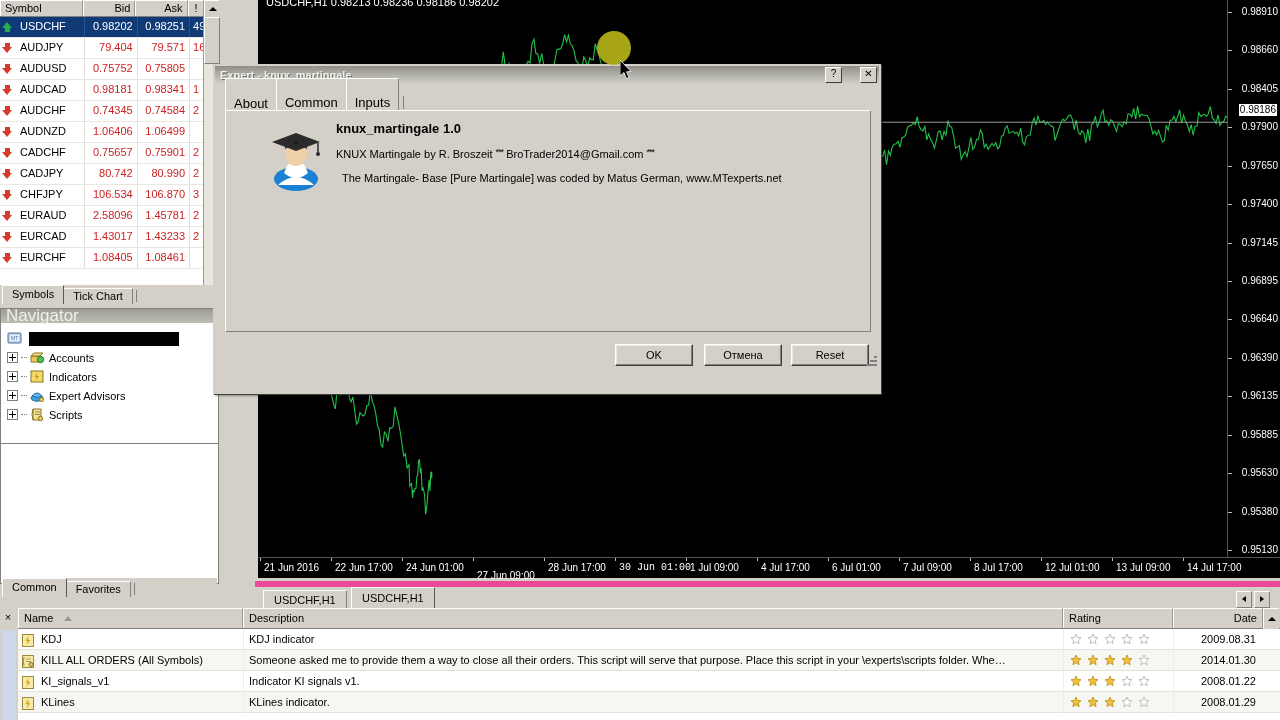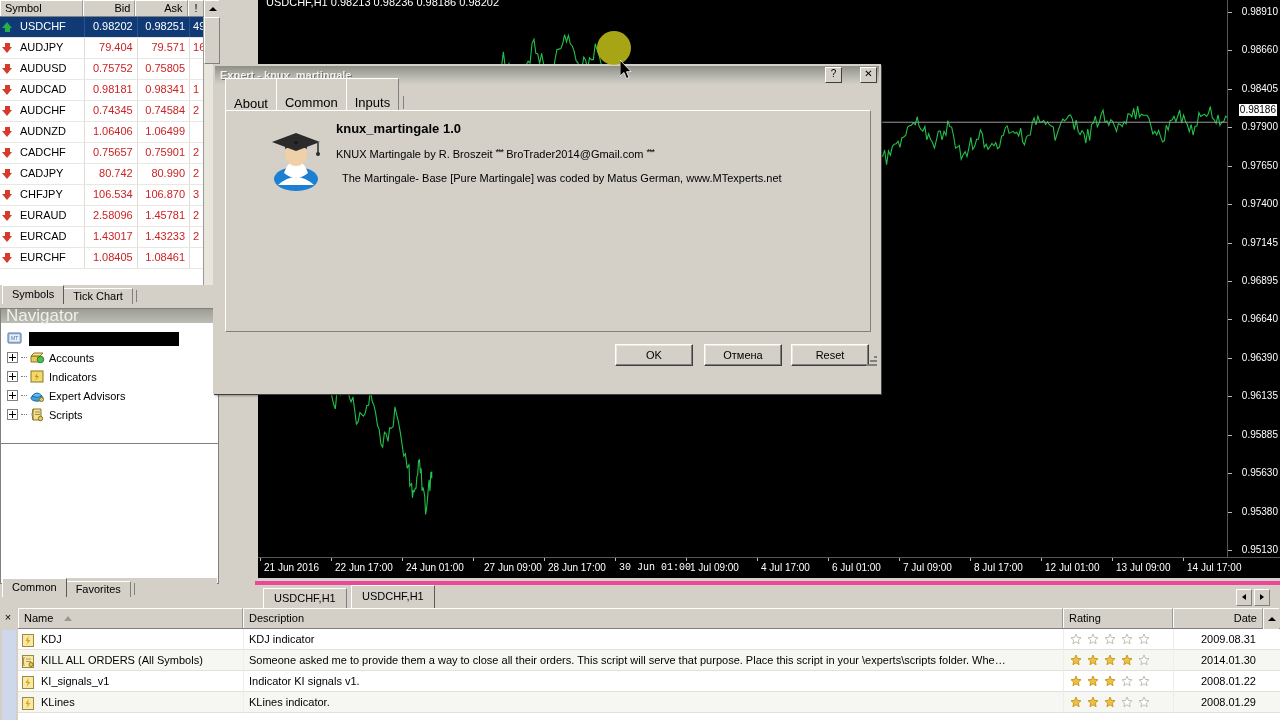--- a/index.html
+++ b/index.html
@@ -114,21 +114,21 @@
   #price-sep{position:absolute;right:52px;top:0;width:1px;height:558px;background:#555;}
   #cur-price{position:absolute;right:2px;background:#fff;color:#000;font-size:10px;
     line-height:12px;padding:0 1px;border:1px solid #000;white-space:nowrap;}
   #time-axis{position:absolute;left:0;bottom:0;right:0;height:20px;background:#000;
     border-top:1px solid #555;}
   .ttick{position:absolute;top:4px;color:#fff;font-size:10px;white-space:nowrap;}
   .ttickmark{position:absolute;top:0;width:1px;height:3px;background:#bbb;}
 
   
   #chart-tabbar{position:absolute;left:255px;top:581px;right:0;height:23px;
-    background:#d4d0c8;border-top:4px solid #ec4899;}
+    background:#d4d0c8;border-top:6px solid #ec4899;}
   .ctab{position:absolute;top:3px;height:20px;line-height:18px;box-sizing:border-box;
     font-size:11px;color:#000;padding:0 10px;background:#d4d0c8;
     border:1px solid #fff;border-right-color:#808080;border-bottom:none;white-space:nowrap;}
   .ctab.active{top:0;height:23px;line-height:21px;background:#d4d0c8;
     border:1px solid #fff;border-right-color:#5a5a5a;border-bottom:none;}
   .cnavbtn{position:absolute;top:4px;width:14px;height:15px;background:#d4d0c8;
     border:1px solid #fff;border-right-color:#808080;border-bottom-color:#808080;}
   .cnavbtn i{position:absolute;left:5px;top:4px;display:block;width:0;height:0;}
   .cnavbtn.left i{border-top:3.5px solid transparent;border-bottom:3.5px solid transparent;border-right:4px solid #000;}
   .cnavbtn.right i{border-top:3.5px solid transparent;border-bottom:3.5px solid transparent;border-left:4px solid #000;}
@@ -419,21 +419,21 @@
           <div class="ptickmark" style="top: 550px;"></div>
         </div>
       <div id="cur-price" style="top: 103.286px;">0.98186</div>
       <div id="time-axis">
           <div class="ttick" style="left: 6px;">21 Jun 2016</div>
           <div class="ttickmark" style="left: 2px;"></div>
           <div class="ttick" style="left: 77px;">22 Jun 17:00</div>
           <div class="ttickmark" style="left: 73px;"></div>
           <div class="ttick" style="left: 148px;">24 Jun 01:00</div>
           <div class="ttickmark" style="left: 144px;"></div>
-          <div class="ttick" style="left: 226px;">27 Jun 09:00</div>
+          <div class="ttick" style="left: 219px; margin-top: 8px;">27 Jun 09:00</div>
           <div class="ttickmark" style="left: 215px;"></div>
           <div class="ttick" style="left: 290px;">28 Jun 17:00</div>
           <div class="ttickmark" style="left: 286px;"></div>
           <div class="ttick" style="left: 361px; font-family: Liberation Mono, monospace;">30 Jun 01:00</div>
           <div class="ttickmark" style="left: 357px;"></div>
           <div class="ttick" style="left: 432px;">1 Jul 09:00</div>
           <div class="ttickmark" style="left: 428px;"></div>
           <div class="ttick" style="left: 503px;">4 Jul 17:00</div>
           <div class="ttickmark" style="left: 499px;"></div>
           <div class="ttick" style="left: 574px;">6 Jul 01:00</div>

